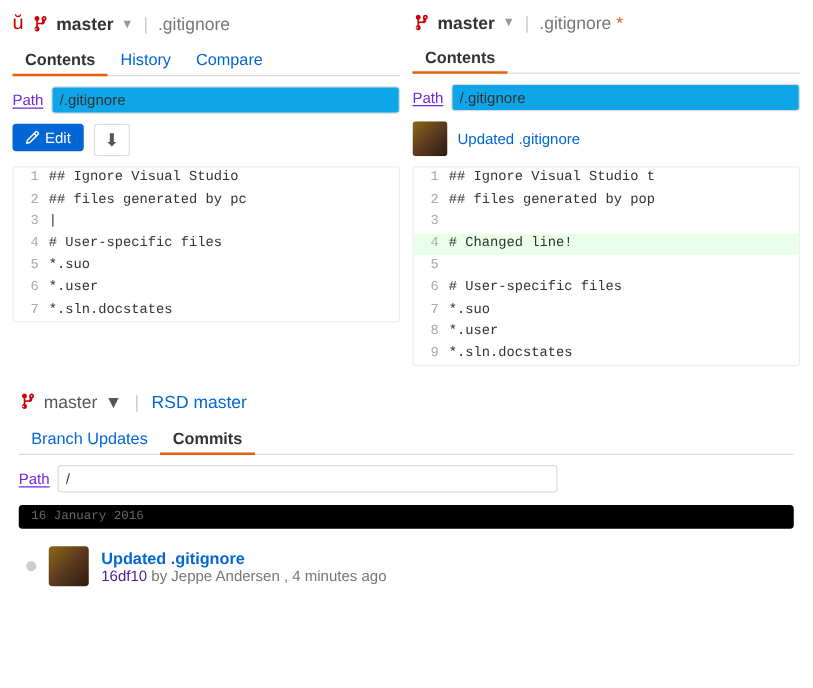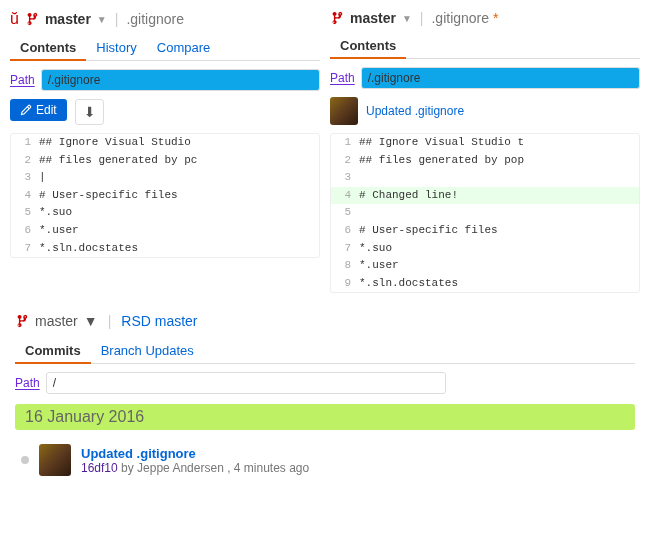--- a/index.html
+++ b/index.html
@@ -196,26 +196,27 @@
       flex: 1;
       max-width: 400px;
       border: 1px solid #ddd;
       border-radius: 3px;
       padding: 3px 6px;
       font-size: 12px;
       color: #333;
       background: #fff;
     }
     .date-group-header {
-      background: #bef264;
+      background: #000000;
       padding: 4px 10px;
-      font-size: 16px;
+      font-size: 10px;
       color: #666;
       border-radius: 3px;
       margin-bottom: 6px;
+      font-family: Liberation Mono, monospace;
     }
     .commit-row {
       display: flex;
       align-items: center;
       gap: 10px;
       padding: 8px 6px;
     }
     .commit-dot {
       width: 8px;
       height: 8px;
@@ -393,22 +394,22 @@
     <svg width="14" height="14" viewBox="0 0 16 16" style="fill:#c00;vertical-align:middle">
       <path d="M11.75 2.5a.75.75 0 100 1.5.75.75 0 000-1.5zm-2.25.75a2.25 2.25 0 113 2.122V6A2.5 2.5 0 019 8.5H7a1 1 0 00-1 1v1.128a2.251 2.251 0 11-1.5 0V5.372a2.25 2.25 0 111.5 0v1.836A2.492 2.492 0 017 7h2a1 1 0 001-1v-.628A2.25 2.25 0 019.5 3.25zM4.25 12a.75.75 0 100 1.5.75.75 0 000-1.5zM3.5 3.25a.75.75 0 111.5 0 .75.75 0 01-1.5 0z"></path>
     </svg>
     <span class="branch-name">master</span>
     <span class="chevron">▼</span>
     <span class="divider" style="color:#ccc;margin:0 4px">|</span>
     <span class="section-title">RSD master</span>
   </div>
 
   <div class="bottom-tabs">
+    <span class="tab">Branch Updates</span>
     <span class="tab active">Commits</span>
-    <span class="tab">Branch Updates</span>
   </div>
 
   <div class="bottom-path-row">
     <span class="path-label">Path</span>
     <input class="bottom-path-input" value="/" readonly="" style="">
   </div>
 
   <div class="date-group-header">16 January 2016</div>
 
   <div class="commit-row">

